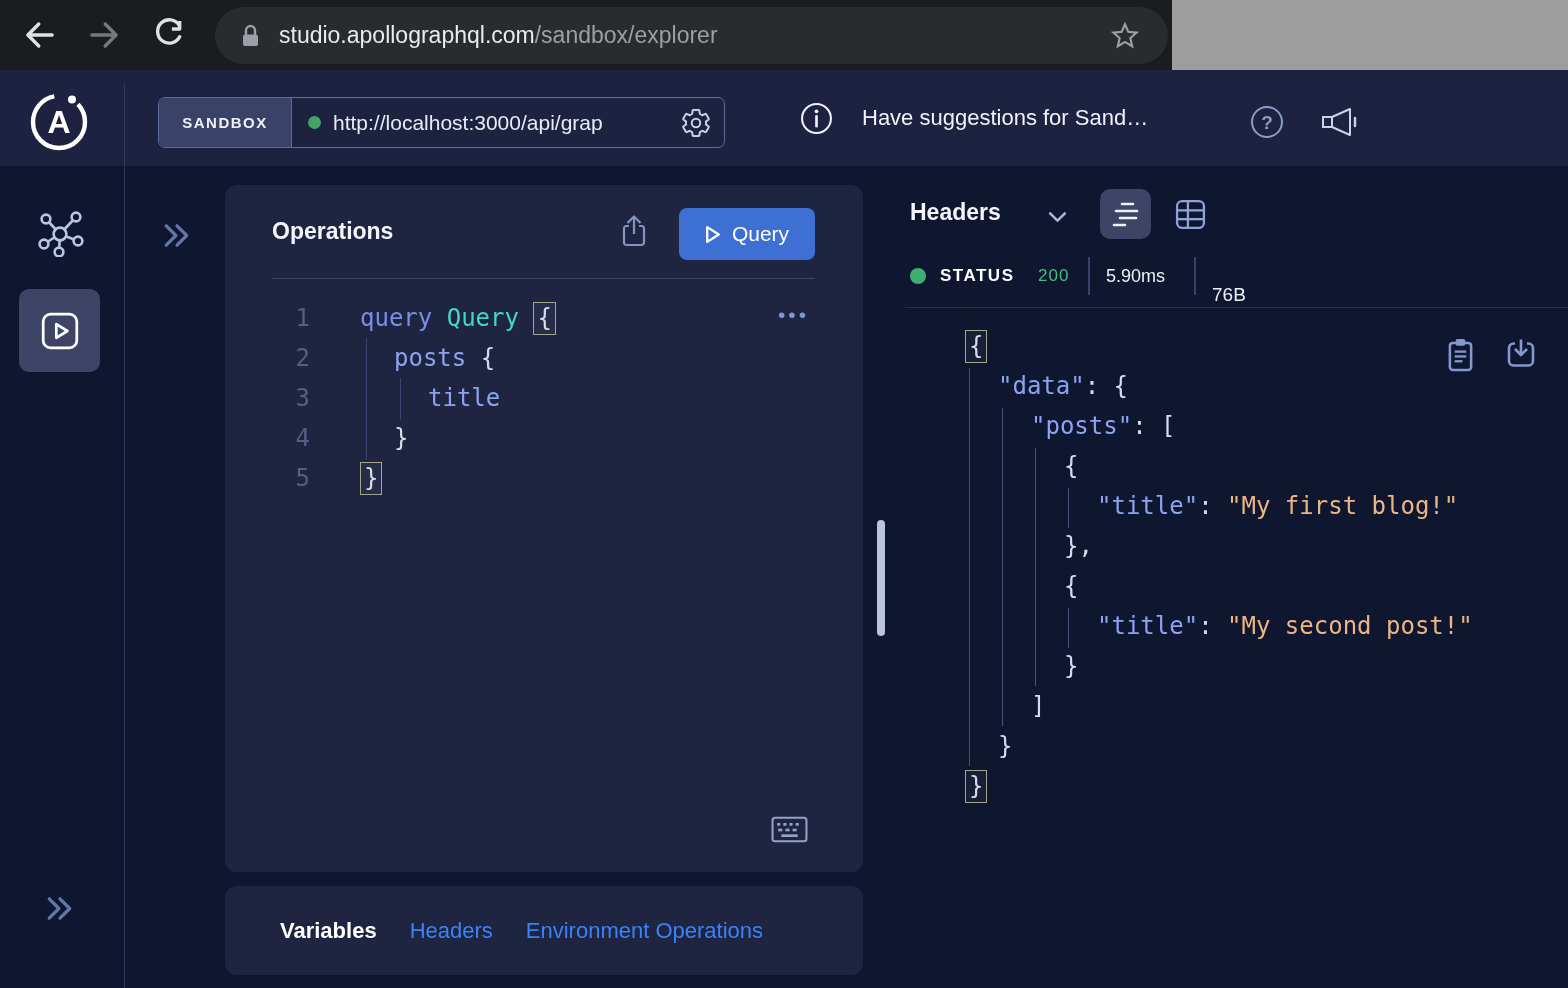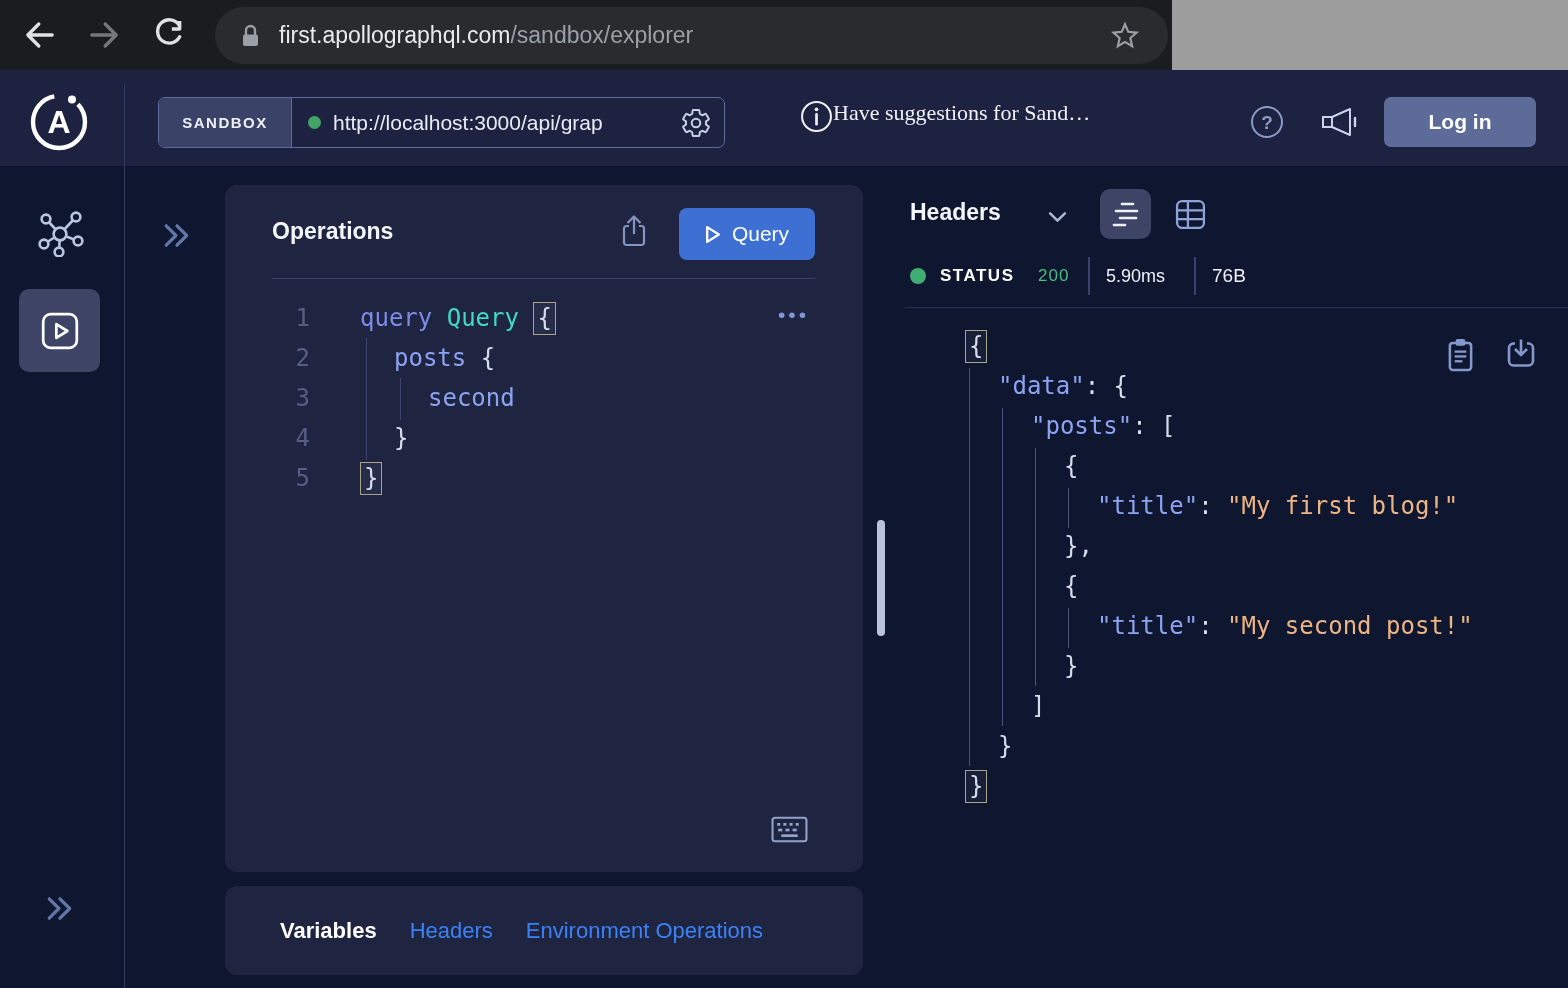--- a/index.html
+++ b/index.html
@@ -21,21 +21,21 @@
   
   .app-header { position:absolute; left:0; top:70px; width:1568px; height:96px; background:#1c2240; }
   .logo { position:absolute; left:28px; top:20px; }
   .v-divider { position:absolute; left:124px; top:84px; bottom:0; width:1px; background:#303a5e; }
   .endpoint-box { position:absolute; left:158px; top:27px; width:567px; height:51px; border:1px solid #5c6c9e; border-radius:7px; display:flex; overflow:hidden; }
   .sandbox-chip { width:133px; background:#3b4268; border-right:1px solid #5c6c9e; display:flex; align-items:center; justify-content:center;
     font-size:15px; font-weight:bold; letter-spacing:1.5px; color:#eef1f8; }
   .endpoint-main { flex:1; display:flex; align-items:center; padding:0 12px 0 16px; gap:12px; overflow:hidden; }
   .status-dot { width:13px; height:13px; border-radius:50%; background:#41a368; flex:none; }
   .endpoint-url { flex:1; font-size:21px; color:#e8ecf6; white-space:nowrap; overflow:hidden; }
-  .suggestion { position:absolute; left:800px; top:30px; height:36px; display:flex; gap:0;font-family:Liberation Serif, serif; }
+  .suggestion { position:absolute; left:800px; top:30px; height:36px; display:flex; align-items:center; gap:29px; }
   .suggestion-text { font-size:22px; color:#f0f3fa; }
   .hdr-ic { position:absolute; top:105px; }
   .login-btn { position:absolute; left:1384px; top:27px; width:152px; height:50px; border-radius:7px; background:#5c6b97;
     display:flex; align-items:center; justify-content:center; font-size:21px; font-weight:bold; color:#fff; cursor:pointer; }
   
   .side-ic { position:absolute; }
   .explorer-tile { position:absolute; left:19px; top:289px; width:81px; height:83px; border-radius:10px; background:#3d4466;
     display:flex; align-items:center; justify-content:center; cursor:pointer; }
   
   .ops-panel { position:absolute; left:225px; top:185px; width:638px; height:687px; border-radius:12px; background:#1f2541; }
@@ -75,21 +75,21 @@
   .raw-view-btn { position:absolute; left:1100px; top:189px; width:51px; height:50px; border-radius:10px; background:#3d4466;
     display:flex; align-items:center; justify-content:center; cursor:pointer; }
   .table-view-btn { position:absolute; left:1175px; top:199px; cursor:pointer; }
   .status-row { position:absolute; left:910px; top:258px; height:36px; }
   .status-row > * { position:absolute; top:0; height:36px; line-height:36px; }
   .s-dot { top:10px; width:16px; height:16px; border-radius:50%; background:#3fae72; }
   .s-label { left:30px; font-size:17px; letter-spacing:1.5px; color:#ffffff;font-weight:bold; }
   .s-code { left:128px; font-size:17px; letter-spacing:1px; color:#4cbd80; }
   .s-div { top:-1px; width:2px; height:38px; background:#3a426b; }
   .s-time { left:196px; font-size:18px; color:#eef1f8; }
-  .s-size { left:302px; font-size:19px; color:#eef1f8; }
+  .s-size { left:302px; font-size:19px; color:#eef1f8;margin-top:19px; }
   .resp-divider { position:absolute; left:905px; right:0; top:307px; height:1px; background:#272f52; }
   .resp-code { left:965px; top:326px; right:0; }
   .resp-action { position:absolute; cursor:pointer; }
   .chev2 { color:#6277a8; }
 </style>
 </head>
 <body>
 
 <div class="stage">
 
@@ -102,21 +102,21 @@
     </svg>
     <svg class="nav-ic" style="left:151px" viewBox="0 0 28 28">
       <path d="M23.2 6 A 9.6 9.6 0 1 0 23.6 15.5" fill="none" stroke="#dfe1e5" stroke-width="2.8" stroke-linecap="round"></path>
       <path d="M23.6 2.5 L23.6 9 L17.2 9" fill="none" stroke="#dfe1e5" stroke-width="2.8" stroke-linejoin="round"></path>
     </svg>
     <div class="url-pill">
       <svg class="lock-ic" width="23" height="28" viewBox="0 0 22 28">
         <path d="M6.5 13 V8.5 a4.5 4.5 0 0 1 9 0 V13" fill="none" stroke="#9aa0a6" stroke-width="2.4"></path>
         <rect x="3.5" y="12.5" width="15" height="11.5" rx="2" fill="#9aa0a6"></rect>
       </svg>
-      <div class="url-text"><span class="url-host">first.apollographql.com</span><span class="url-path">/sandbox/explorer</span></div>
+      <div class="url-text"><span class="url-host">studio.apollographql.com</span><span class="url-path">/sandbox/explorer</span></div>
       <svg class="star-ic" width="30" height="30" viewBox="0 0 28 28">
         <path d="M14 3 l3.1 7.1 7.7 .7 -5.8 5.1 1.7 7.6 -6.7 -4 -6.7 4 1.7 -7.6 -5.8 -5.1 7.7 -.7 Z" fill="none" stroke="#9aa0a6" stroke-width="2"></path>
       </svg>
     </div>
     <div class="gray-block"></div>
   </div>
 
   <div class="app-header">
     <svg class="logo" width="62" height="62" viewBox="0 0 62 62">
       <circle cx="31" cy="32" r="26" fill="none" stroke="#ffffff" stroke-width="4.4" pathLength="100" stroke-dasharray="84 16" stroke-dashoffset="-13" transform="rotate(-90 31 32)"></circle>
@@ -144,21 +144,20 @@
     </div>
     <svg class="hdr-ic" style="left:1250px; top:35px" width="34" height="34" viewBox="0 0 34 34">
       <circle cx="17" cy="17" r="15" fill="none" stroke="#8b9cc8" stroke-width="2"></circle>
       <text x="17" y="24" text-anchor="middle" font-size="19" font-weight="bold" fill="#8b9cc8" font-family="Liberation Sans, sans-serif">?</text>
     </svg>
     <svg class="hdr-ic" style="left:1320px; top:36px" width="40" height="32" viewBox="0 0 40 32">
       <path d="M12 11 L30 3 V29 L12 21 Z" fill="none" stroke="#c9d4ea" stroke-width="2" stroke-linejoin="round"></path>
       <rect x="3" y="11" width="9" height="10" fill="none" stroke="#c9d4ea" stroke-width="2"></rect>
       <line x1="35" y1="12" x2="35" y2="20" stroke="#c9d4ea" stroke-width="2.4" stroke-linecap="round"></line>
     </svg>
-    <div class="login-btn">Log in</div>
   </div>
 
   <div class="v-divider"></div>
 
   <svg class="side-ic" style="left:36px; top:209px" width="48" height="48" viewBox="0 0 48 48">
     <g stroke="#b9c4e0" stroke-width="2.6" fill="none">
       <line x1="24" y1="25" x2="10" y2="10"></line>
         <line x1="24" y1="25" x2="40" y2="8"></line>
       <line x1="24" y1="25" x2="8" y2="35"></line>
         <line x1="24" y1="25" x2="23" y2="43"></line>
@@ -194,21 +193,21 @@
       <svg width="16" height="19" viewBox="0 0 15 18">
         <path d="M2 2 L13 9 L2 16 Z" fill="none" stroke="#ffffff" stroke-width="2.2" stroke-linejoin="round"></path>
       </svg>
       <span>Query</span>
     </div>
     <div class="ops-divider"></div>
 
     <div class="code editor-code">
         <div class="code-line"><span class="line-num">1</span><span class="line-content" style="padding-left: 0px;"><span class="tok-kw">query</span><span> </span><span class="tok-tname">Query</span><span> </span><span class="tok-hl">{</span></span></div>
         <div class="code-line"><span class="line-num">2</span><span class="line-content" style="padding-left: 34px;"><span class="tok-field">posts</span><span> </span><span class="tok-punct">{</span></span></div>
-        <div class="code-line"><span class="line-num">3</span><span class="line-content" style="padding-left: 68px;"><span class="tok-field">second</span></span></div>
+        <div class="code-line"><span class="line-num">3</span><span class="line-content" style="padding-left: 68px;"><span class="tok-field">title</span></span></div>
         <div class="code-line"><span class="line-num">4</span><span class="line-content" style="padding-left: 34px;"><span class="tok-punct">}</span></span></div>
         <div class="code-line"><span class="line-num">5</span><span class="line-content" style="padding-left: 0px;"><span class="tok-hl">}</span></span></div>
       </div>
     <div class="guide editor-guide" style="left:141px; top:153px; height:122px"></div>
     <div class="guide editor-guide" style="left:175px; top:193px; height:42px"></div>
 
     <div class="editor-menu">•••</div>
     <svg class="kbd-btn" width="37" height="27" viewBox="0 0 36 26">
       <rect x="1.5" y="1.5" width="33" height="23" rx="2.5" fill="none" stroke="#93a2c8" stroke-width="2"></rect>
       <g stroke="#93a2c8" stroke-width="2.6">

